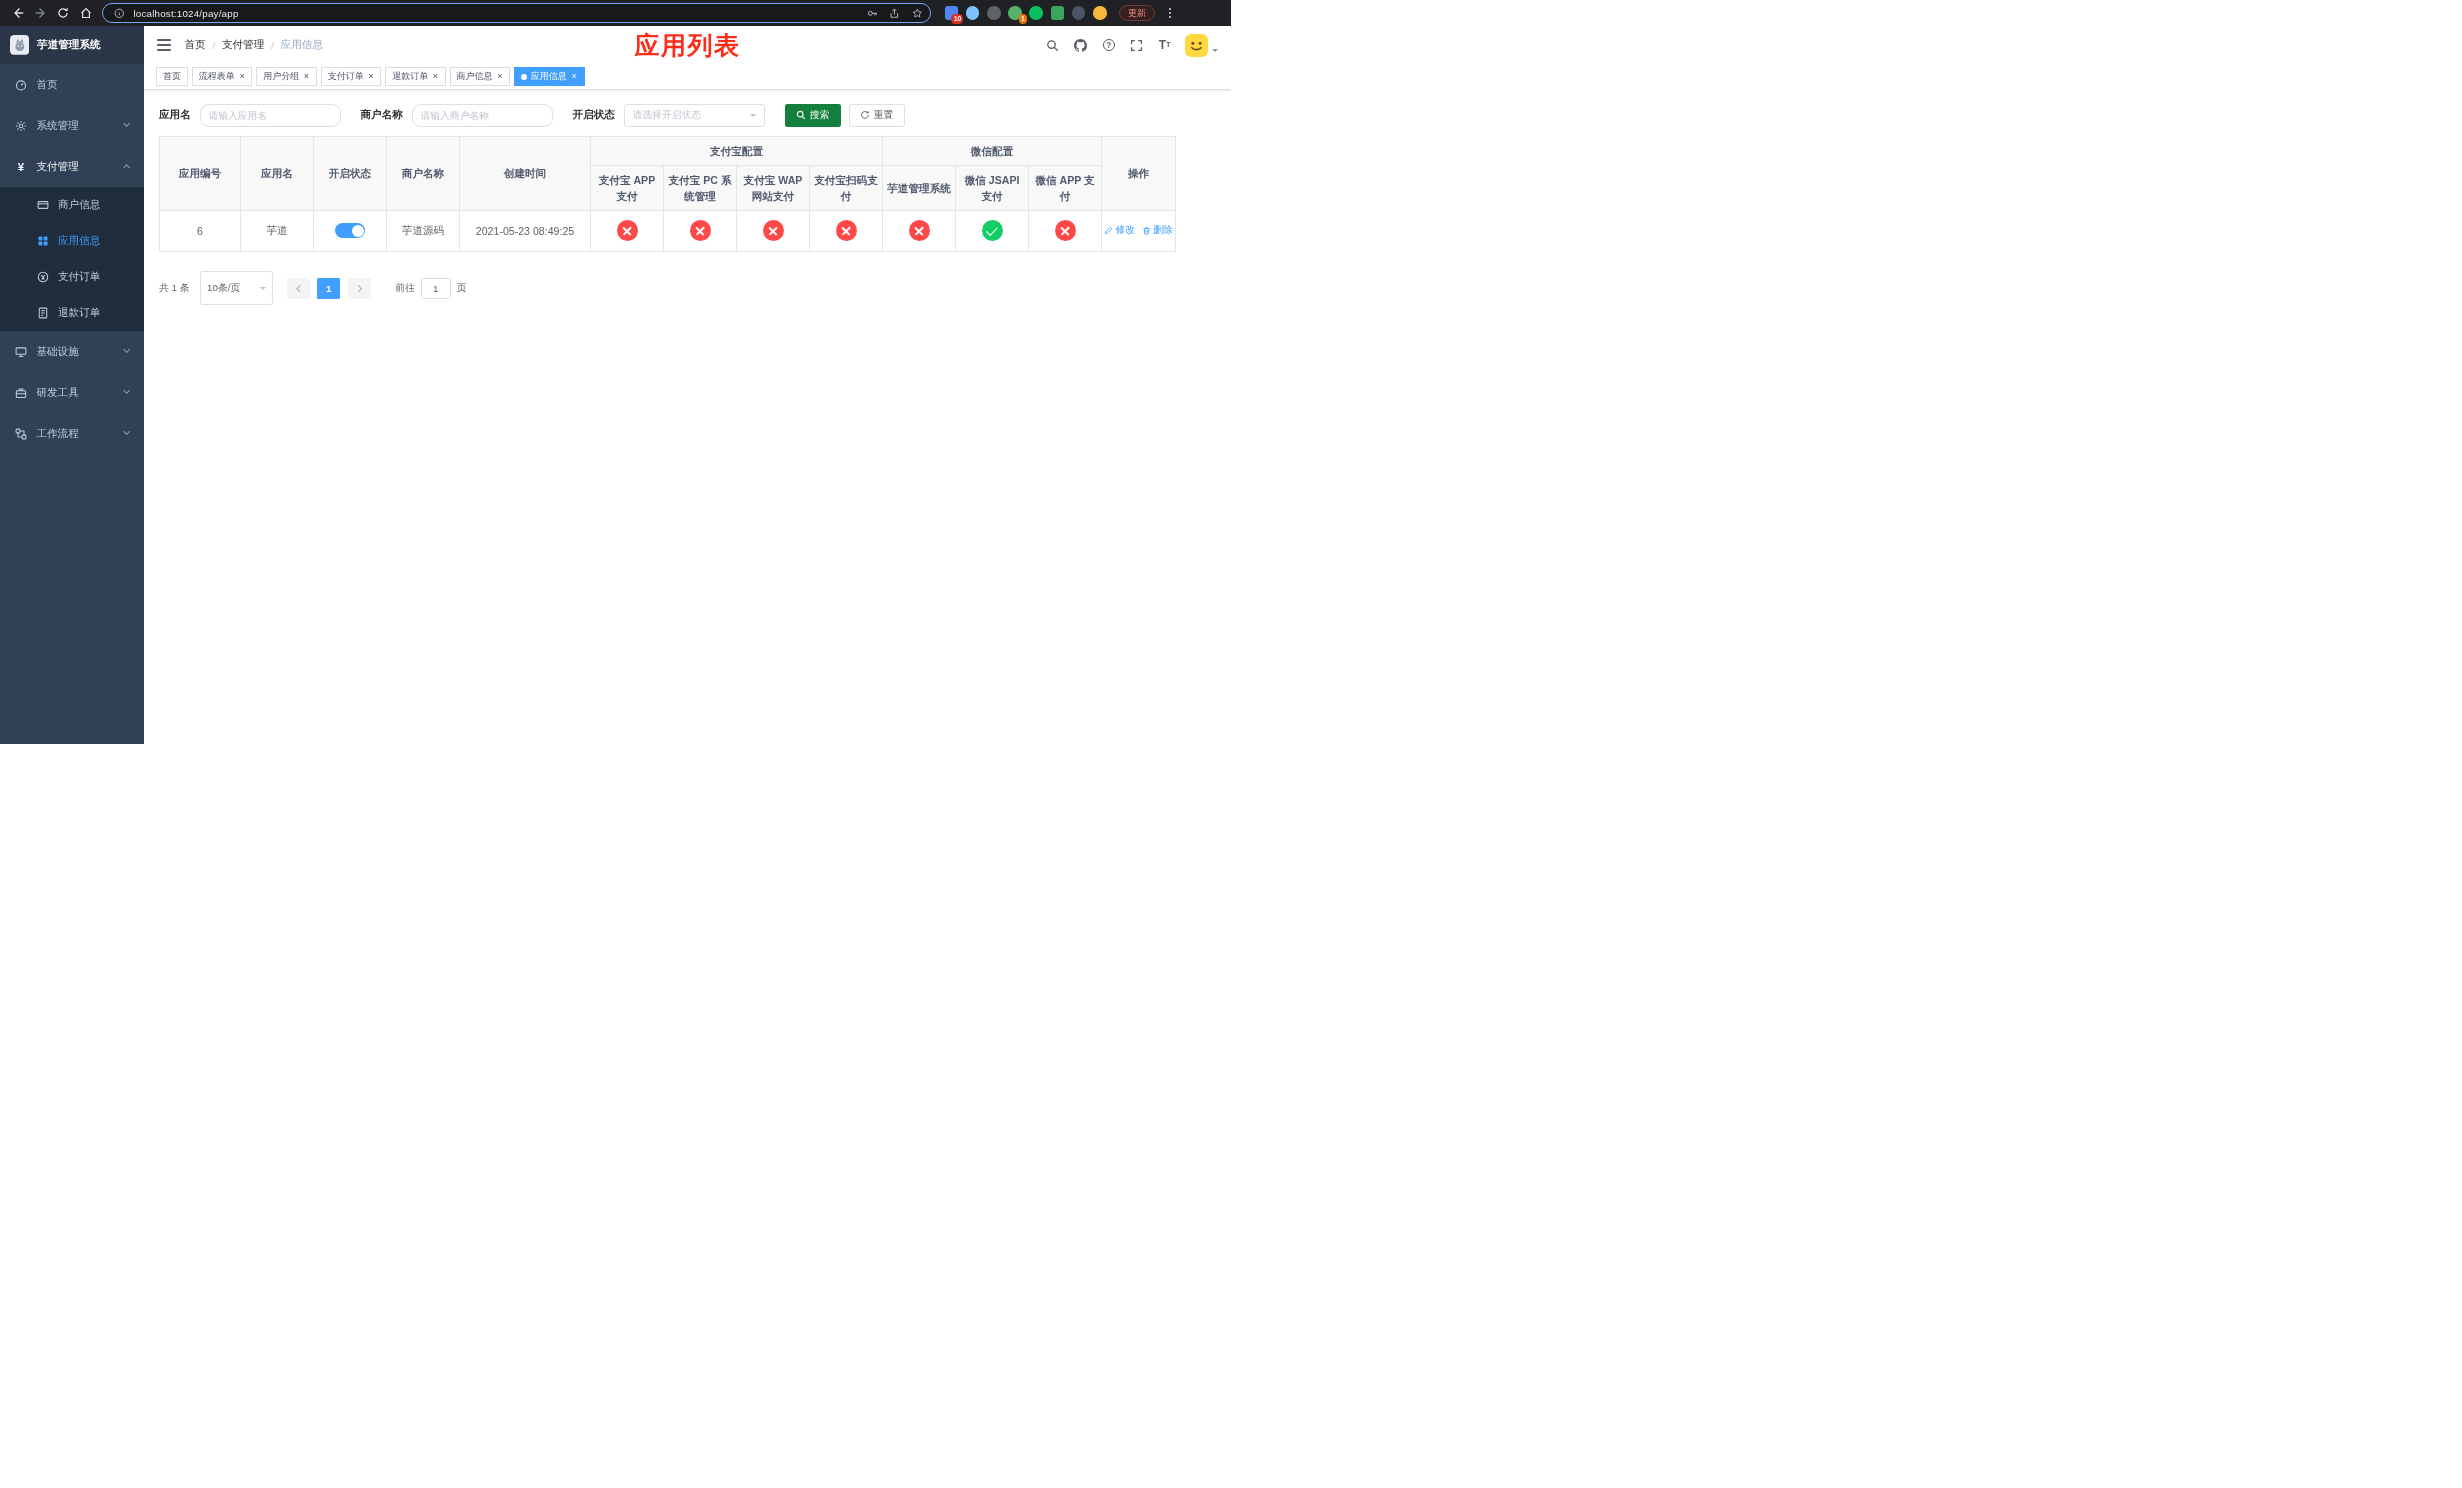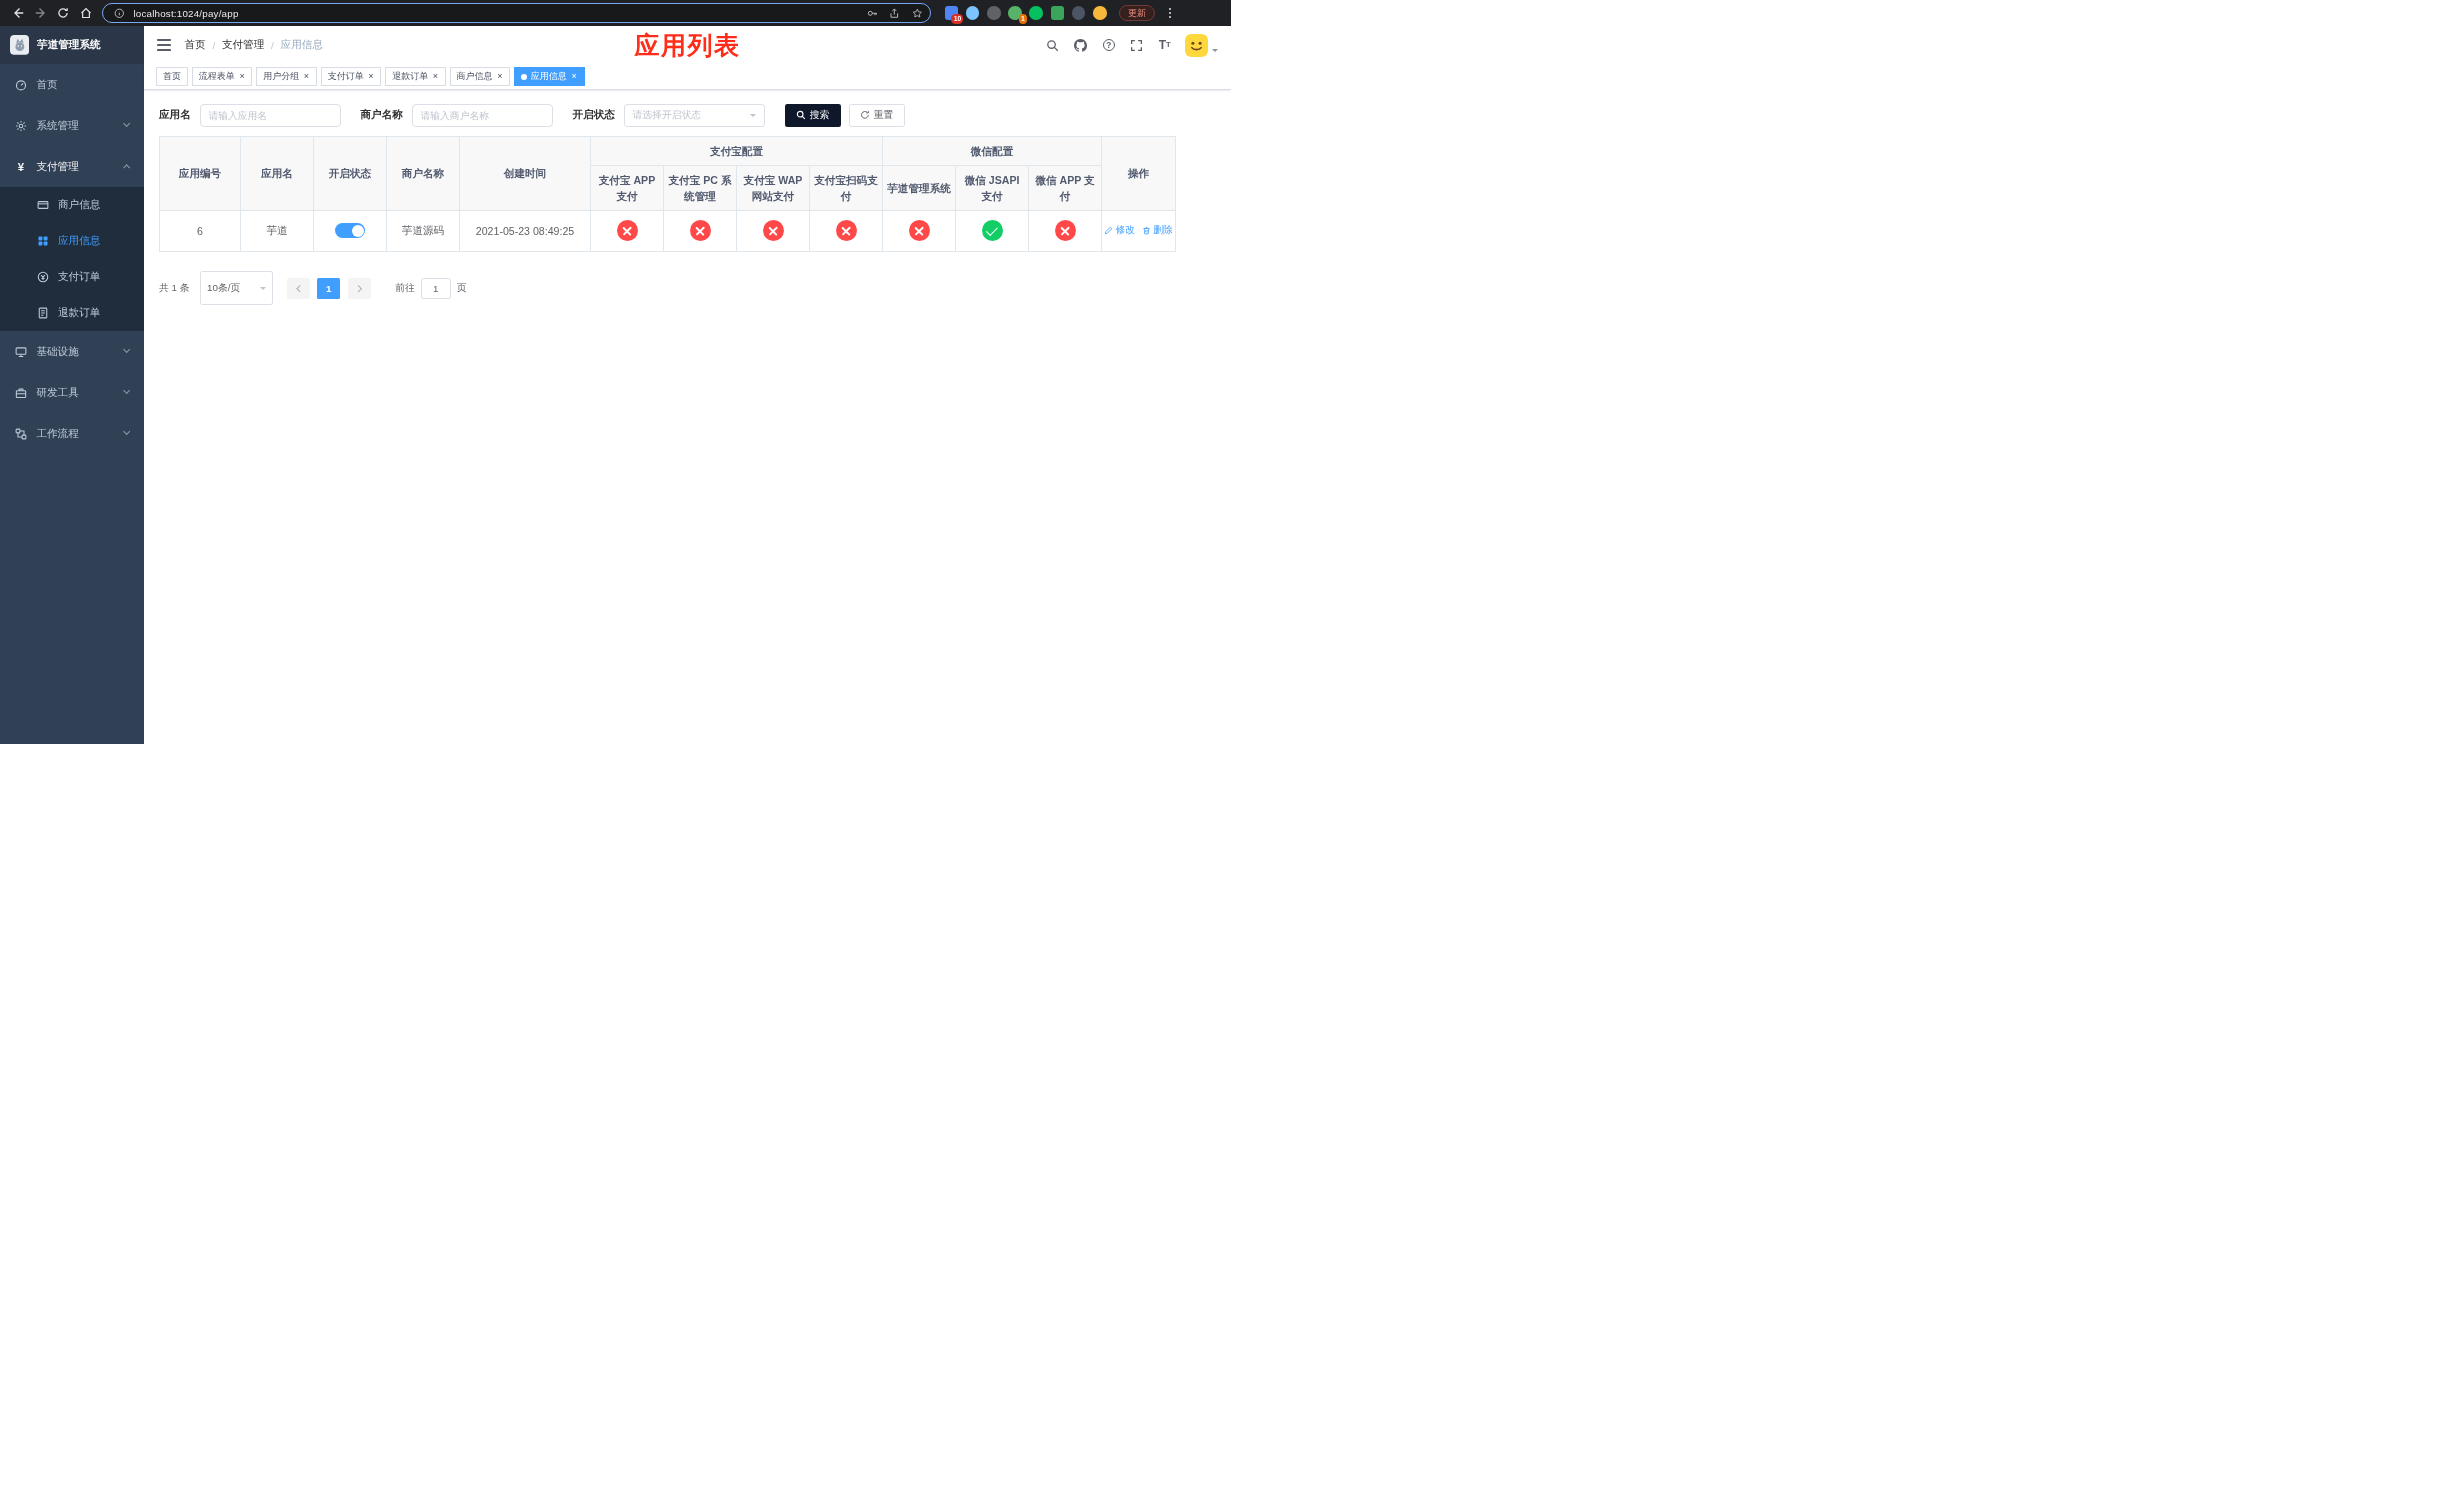--- a/index.html
+++ b/index.html
@@ -65,27 +65,27 @@
   .tags{height:26px;flex:0 0 26px;display:flex;align-items:center;gap:3.8px;padding:0 12px;border-bottom:0.8px solid #d8dce5;box-shadow:0 0.8px 2.3px rgba(0,0,0,.12);position:relative;z-index:2;background:#fff}
   .tag{height:19.7px;display:inline-flex;align-items:center;gap:3.8px;padding:0 6px;border:0.8px solid #d8dce5;background:#fff;color:#495060;font-size:9px;cursor:pointer;white-space:nowrap}
   .tag .dot{width:6px;height:6px;border-radius:50%;background:#fff;flex:0 0 6px}
   .tag .close{font-size:9px;line-height:1;padding:0 0.8px}
   .tag.active{background:#409eff;border-color:#409eff;color:#fff}
 
   
   .content{flex:1;padding:13.6px 15px;overflow:hidden;background:#fff}
   .filter{display:flex;align-items:center;font-size:10.6px}
   .f-label{font-weight:700;color:#303133;margin-right:9px;white-space:nowrap}
-  .f-input{width:141px;height:23px;border:0.8px solid #dcdfe6;border-radius:4px;padding:0 7.6px;font-size:9.8px;color:#606266;margin-right:19.7px;outline:none;font-family:inherit}
+  .f-input{width:141px;height:23px;border:0.8px solid #dcdfe6;border-radius:9px;padding:0 7.6px;font-size:9.8px;color:#606266;margin-right:19.7px;outline:none;font-family:inherit}
   .f-input::placeholder{color:#bfc4cc}
   .f-select{width:141px;height:23px;border:0.8px solid #dcdfe6;border-radius:3px;padding:0 7.6px;display:flex;align-items:center;justify-content:space-between;color:#bfc4cc;font-size:9.8px;margin-right:19.7px;cursor:pointer}
   .sel-caret{width:0;height:0;border-left:3.4px solid transparent;border-right:3.4px solid transparent;border-top:3.8px solid #c0c4cc}
   .btn{height:23px;border-radius:2.3px;display:inline-flex;align-items:center;gap:3.8px;padding:0 10.6px;font-size:9.8px;cursor:pointer;border:0.8px solid transparent;white-space:nowrap}
   .btn svg{width:9.8px;height:9.8px}
-  .btn-primary{background:#0f172a;color:#fff}
+  .btn-primary{background:#15803d;color:#fff}
   .btn-plain{background:#fff;border-color:#dcdfe6;color:#606266;margin-left:7.6px}
   .toolbar{display:flex;align-items:center;margin-top:15px;width:1017px}
   .btn-sm{height:21px;padding:0 9px;font-size:9px}
   .btn-add{background:#ecf5ff;border-color:#b3d8ff;color:#409eff}
   .btn-export{background:#fdf6ec;border-color:#f5dab1;color:#e6a23c;margin-left:7.6px}
   .tb-right{margin-left:auto;display:flex;gap:6.8px}
   .circle-btn{width:21px;height:21px;border-radius:50%;border:0.8px solid #dcdfe6;background:#fff;display:flex;align-items:center;justify-content:center;color:#606266;cursor:pointer}
   .circle-btn svg{width:9.8px;height:9.8px}
 
   

